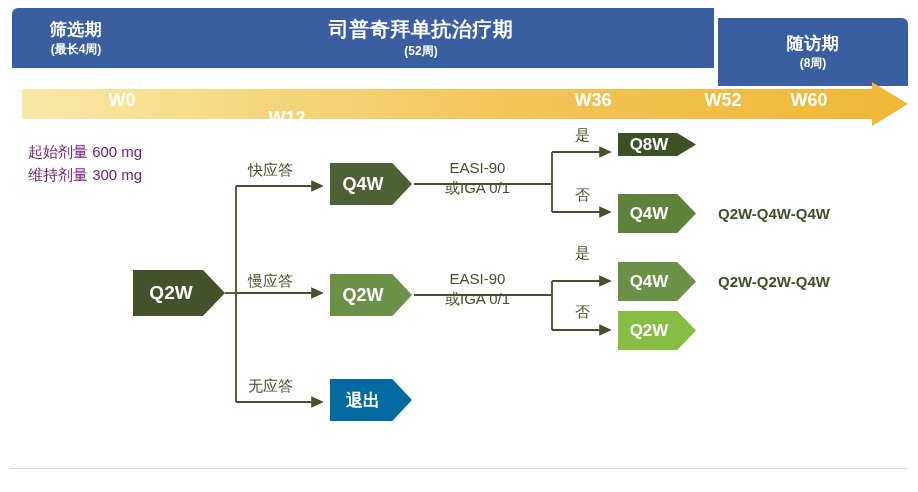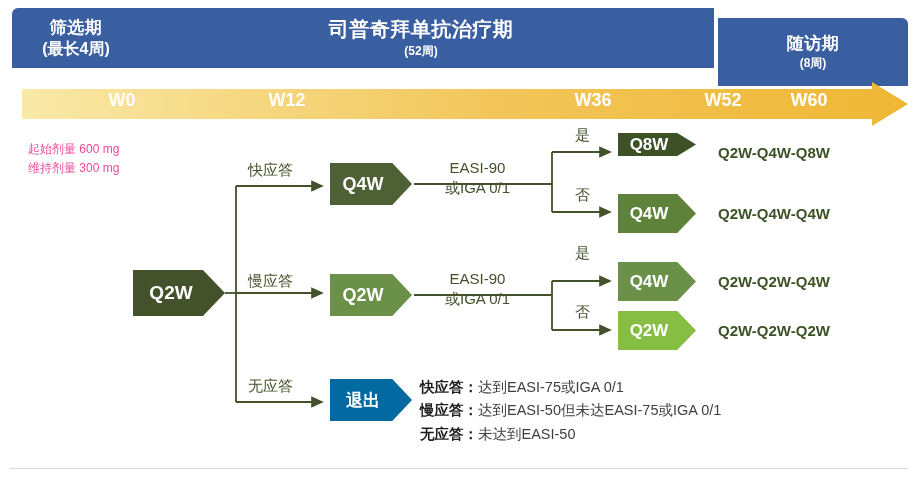--- a/index.html
+++ b/index.html
@@ -35,21 +35,21 @@
   }
   .phase-sub {
     font-weight: bold;
     line-height: 1.2;
   }
   #phase-screening {
     left: 12px; top: 8px; width: 128px; height: 60px;
     border-radius: 6px 0 0 0;
   }
   #phase-screening .phase-title { font-size: 17px; }
-  #phase-screening .phase-sub { font-size: 16px; margin-top: 2px; }
+  #phase-screening .phase-sub { font-size: 12px; margin-top: 2px; }
   #phase-treatment {
     left: 128px; top: 8px; width: 586px; height: 60px;
   }
   #phase-treatment .phase-title { font-size: 20px; }
   #phase-treatment .phase-sub { font-size: 12px; margin-top: 3px; }
   #phase-followup {
     left: 718px; top: 18px; width: 190px; height: 68px;
     border-radius: 0 6px 0 0;
   }
   #phase-followup .phase-title { font-size: 17px; }
@@ -68,22 +68,22 @@
     font-size: 18px;
     top: 90px;
     text-align: center;
     white-space: nowrap;
   }
 
   
   #dose-block {
     position: absolute;
     left: 28px; top: 140px;
-    font-size: 12px;
-    color: #ec4899;
+    font-size: 15px;
+    color: #701a75;
     line-height: 1.55;
     white-space: nowrap;
   }
 
   
   #lines-svg {
     position: absolute;
     left: 0; top: 0;
     width: 918px; height: 492px;
     pointer-events: none;
@@ -203,21 +203,21 @@
         <stop offset="0%" stop-color="#F9E9A8"></stop>
         <stop offset="22%" stop-color="#F6DA86"></stop>
         <stop offset="55%" stop-color="#F2C558"></stop>
         <stop offset="100%" stop-color="#EFB735"></stop>
       </linearGradient>
     </defs>
     <polygon points="22,7 872,7 872,0 908,22 872,44 872,37 22,37" fill="url(#tl-grad)"></polygon>
   </svg>
 
   <div class="week-label" style="left:96px;width:52px;">W0</div>
-  <div class="week-label" style="left:258px;width:58px;">W12</div>
+  <div class="week-label" style="left:258px;width:58px;margin-top:18px;">W12</div>
   <div class="week-label" style="left:564px;width:58px;">W36</div>
   <div class="week-label" style="left:694px;width:58px;">W52</div>
   <div class="week-label" style="left:780px;width:58px;">W60</div>
 
   <div id="dose-block">
     <div>起始剂量 600 mg</div>
     <div>维持剂量 300 mg</div>
   </div>
 
   <svg id="lines-svg" viewBox="0 0 918 492">
@@ -283,32 +283,19 @@
 
   <div class="criteria" id="crit-top">
     <div>EASI-90</div>
     <div>或IGA 0/1</div>
   </div>
   <div class="criteria" id="crit-bot">
     <div>EASI-90</div>
     <div>或IGA 0/1</div>
   </div>
 
-  <div class="outcome" id="out-1">Q2W-Q4W-Q8W</div>
   <div class="outcome" id="out-2">Q2W-Q4W-Q4W</div>
   <div class="outcome" id="out-3">Q2W-Q2W-Q4W</div>
-  <div class="outcome" id="out-4">Q2W-Q2W-Q2W</div>
-
-  <div id="legend">
-    <div class="lg-row">
-      <span class="lg-term">快应答：</span><span>达到EASI-75或IGA 0/1</span>
-    </div>
-    <div class="lg-row">
-      <span class="lg-term">慢应答：</span><span>达到EASI-50但未达EASI-75或IGA 0/1</span>
-    </div>
-    <div class="lg-row">
-      <span class="lg-term">无应答：</span><span>未达到EASI-50</span>
-    </div>
-  </div>
+
 
   <div id="bottom-rule"></div>
 
 </div>
 
 </body></html>

